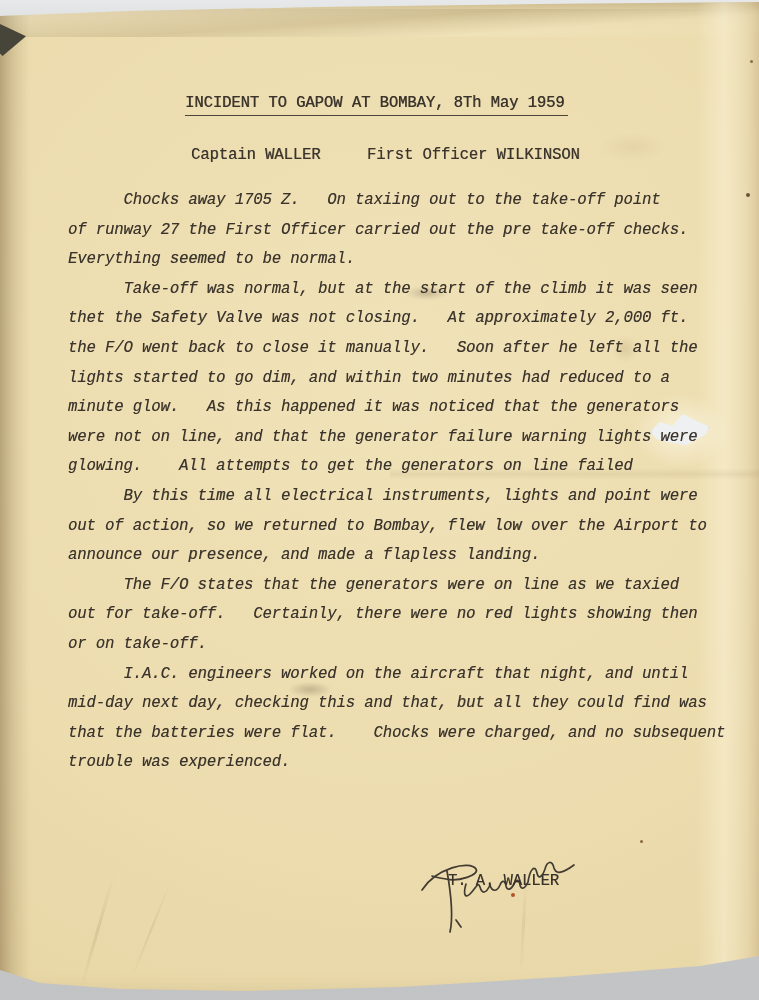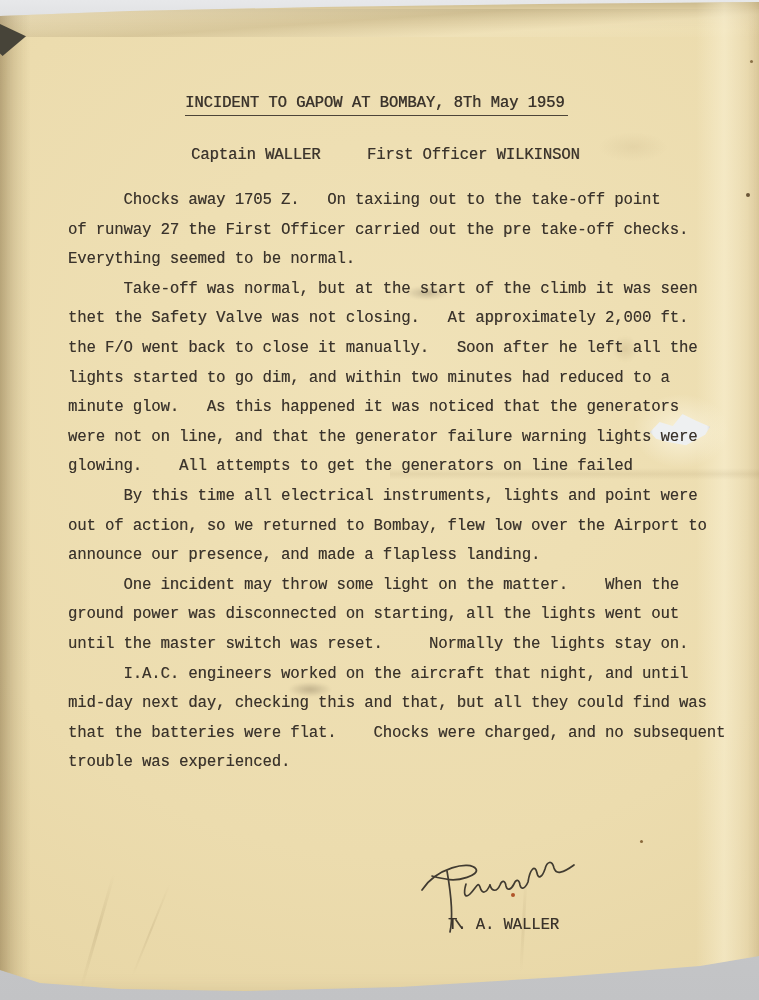--- a/index.html
+++ b/index.html
@@ -57,28 +57,28 @@
   .doc{position:absolute;left:0;top:0;width:759px;height:1000px;color:#3a332b;}
   .title{
     position:absolute;left:185px;top:94px;font-size:15.6px;letter-spacing:-.1px;
     border-bottom:1.6px solid rgba(58,51,43,.9);padding:0 3px 3px 0;
     text-shadow:.5px 0 0 rgba(58,51,43,.75);white-space:pre;
   }
   .byline{
     position:absolute;left:185px;top:146px;font-size:15.6px;letter-spacing:-.1px;
     white-space:pre;text-shadow:.4px 0 0 rgba(58,51,43,.6);margin-left:6px;
   }
-  .bodytext{position:absolute;left:68px;top:186px;width:672px;}
+  .bodytext{position:absolute;left:68px;top:186px;width:672px;font-style:italic;}
   .para{
     margin:0;font-size:15.6px;line-height:29.6px;letter-spacing:-.1px;white-space:pre;
     text-shadow:.3px 0 0 rgba(58,51,43,.55);
   }
   .sig-svg{position:absolute;left:416px;top:858px;}
   .signame{
-    position:absolute;left:448px;top:916px;font-size:15.6px;letter-spacing:-.1px;
+    position:absolute;left:448px;top:872px;font-size:15.6px;letter-spacing:-.1px;
     white-space:pre;text-shadow:.3px 0 0 rgba(58,51,43,.55);
   }
 </style>
 </head>
 <body>
 
 <div class="scan">
   <div class="paper">
     <div class="tex crease-top"></div>
     <div class="tex band-right"></div>
@@ -109,23 +109,23 @@
         <div class="para">      Take-off was normal, but at the start of the climb it was seen
 thet the Safety Valve was not closing.   At approximately 2,000 ft.
 the F/O went back to close it manually.   Soon after he left all the
 lights started to go dim, and within two minutes had reduced to a
 minute glow.   As this happened it was noticed that the generators
 were not on line, and that the generator failure warning lights were
 glowing.    All attempts to get the generators on line failed</div>
         <div class="para">      By this time all electrical instruments, lights and point were
 out of action, so we returned to Bombay, flew low over the Airport to
 announce our presence, and made a flapless landing.</div>
-        <div class="para">      One incident may throw some light on the matter.    When the
-ground power was disconnected on starting, all the lights went out
-until the master switch was reset.     Normally the lights stay on.</div>
+        <div class="para">      The F/O states that the generators were on line as we taxied
+out for take-off.   Certainly, there were no red lights showing then
+or on take-off.</div>
         <div class="para">      I.A.C. engineers worked on the aircraft that night, and until
 mid-day next day, checking this and that, but all they could find was
 that the batteries were flat.    Chocks were charged, and no subsequent
 trouble was experienced.</div>
       </div>
 
       <svg class="sig-svg" width="180" height="92" viewBox="0 0 180 92">
         <g fill="none" stroke="#2f2a24" stroke-width="1.7" stroke-linecap="round" opacity="0.9">
           <path d="M6 32 C 20 10, 54 2, 60 11 C 64 17, 42 24, 30 21 C 24 20, 19 19, 16 18"></path>
           <path d="M31 13 C 34 30, 38 56, 34 74"></path>

